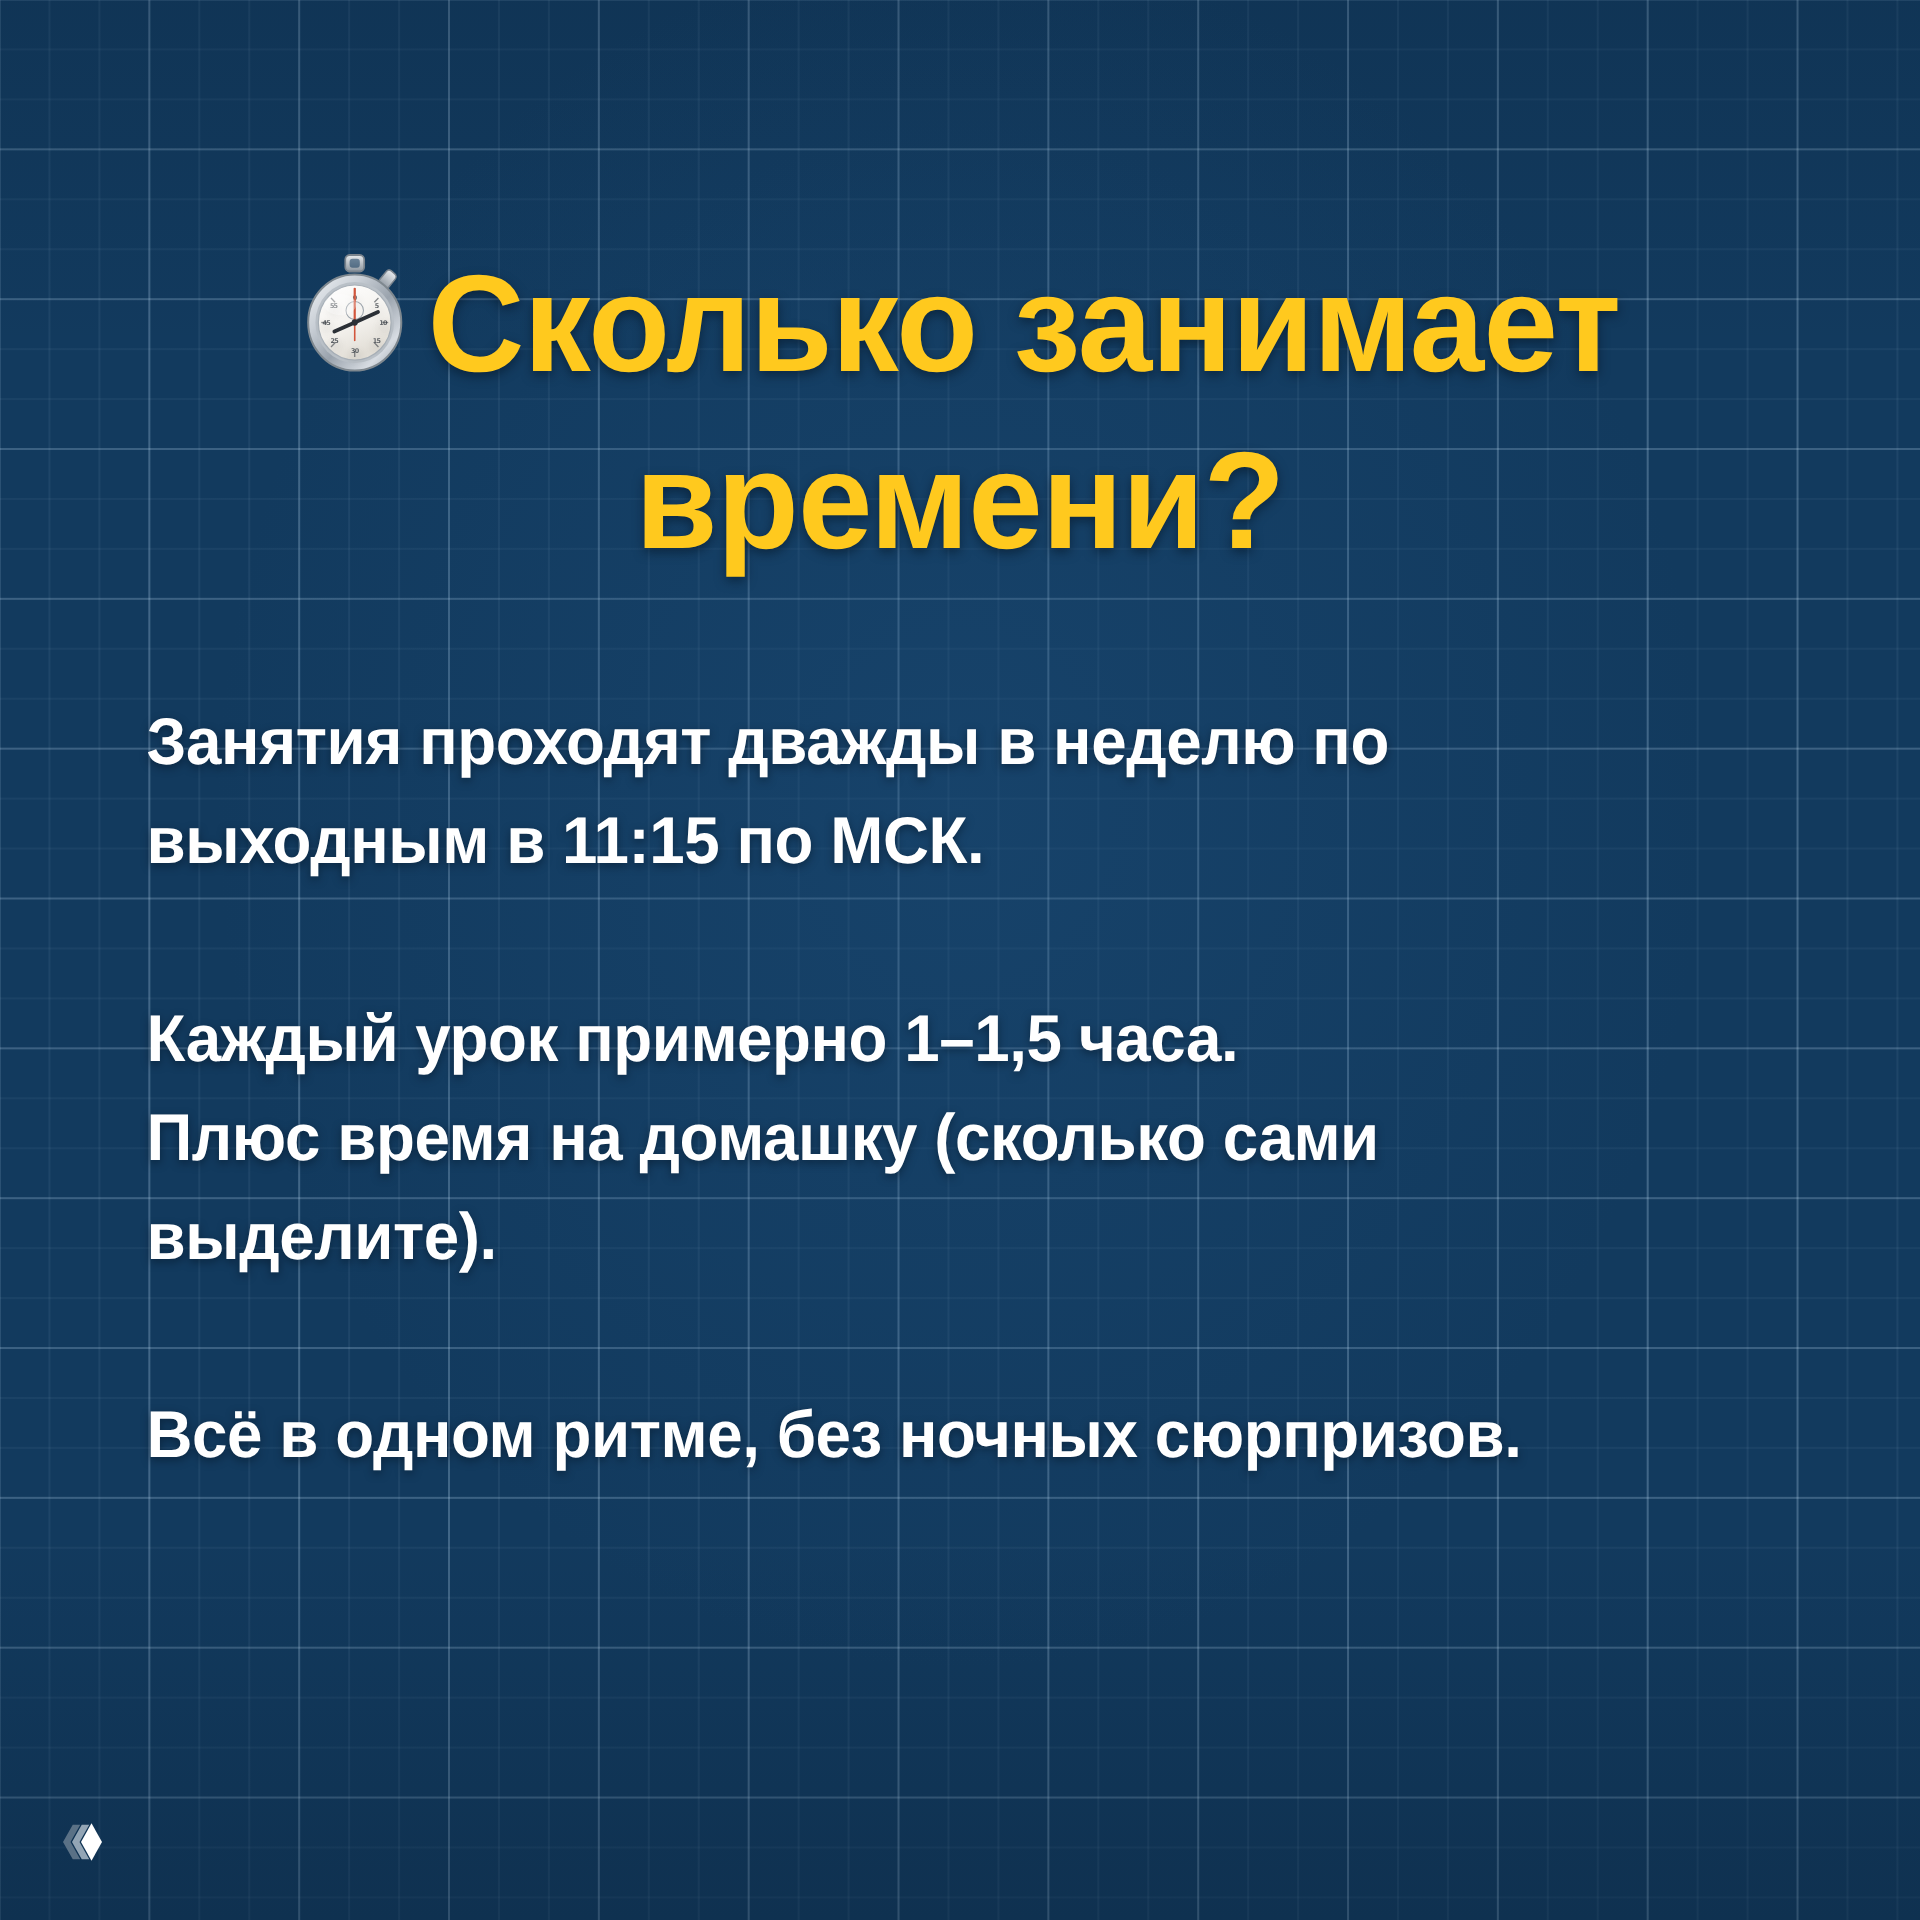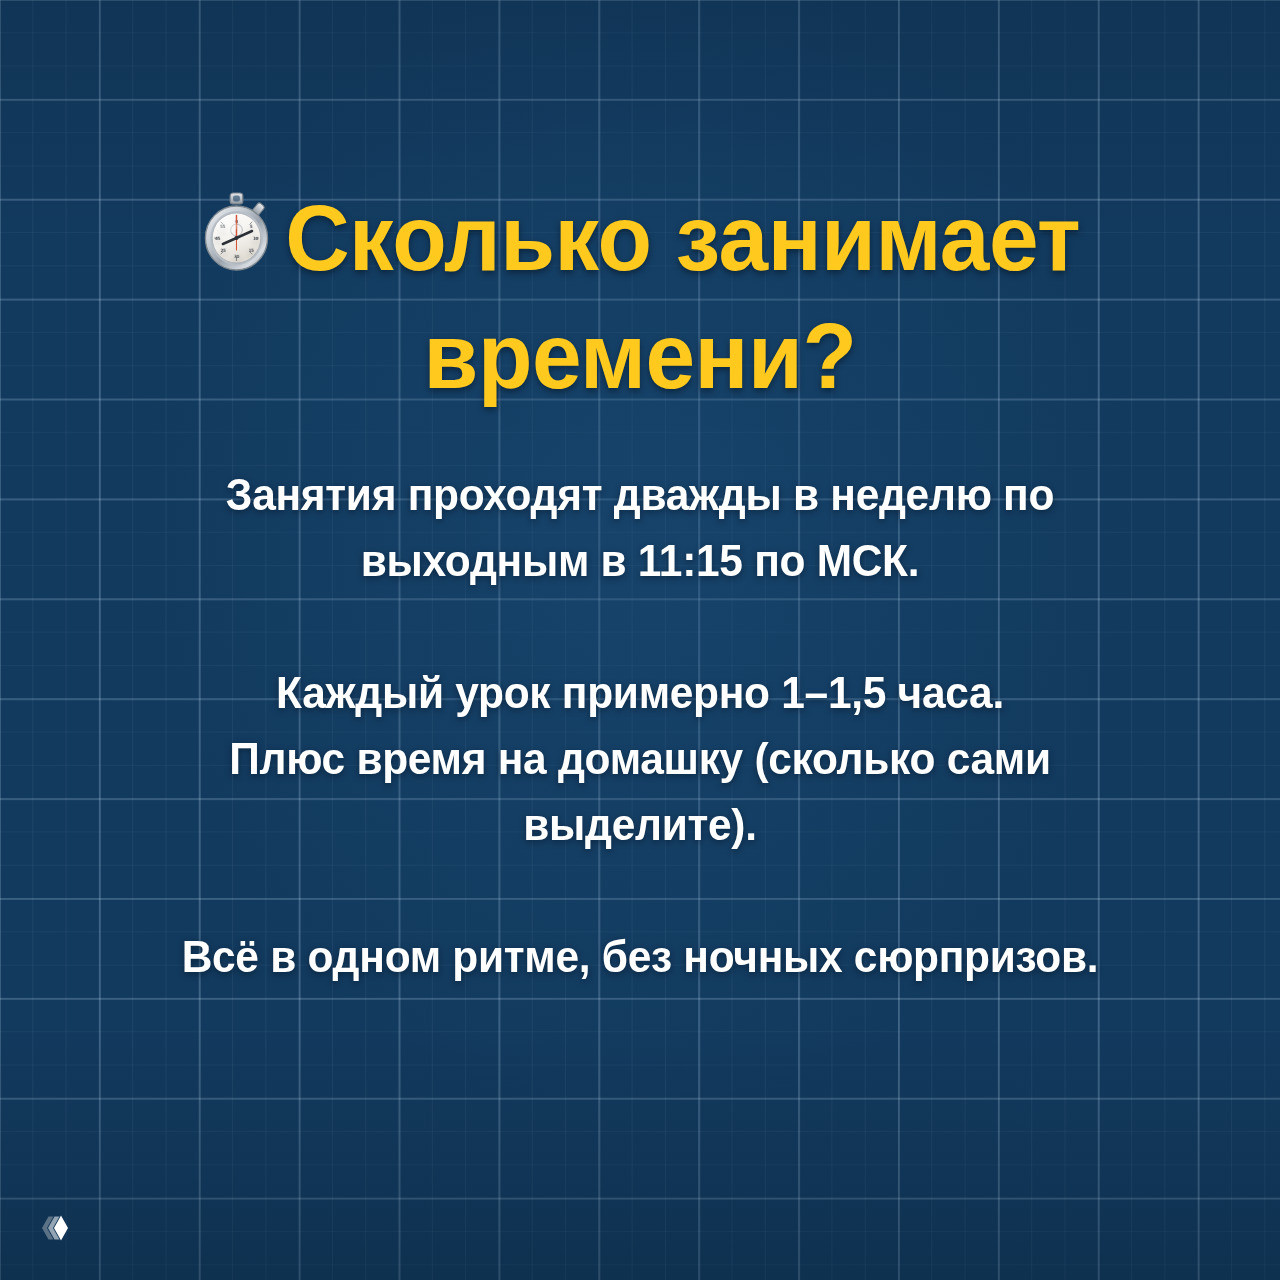--- a/index.html
+++ b/index.html
@@ -62,21 +62,20 @@
 
   
   .title-block {
     position: absolute;
     top: 158px;
     left: 0;
     width: 1280px;
     text-align: center;
     padding: 0 70px;
     box-sizing: border-box;
-    margin-top: 22px;
   }
   .title-text {
     display: block;
     margin: 0;
     color: #FFC91E;
     font-family: "Liberation Sans", sans-serif;
     font-weight: 700;
     font-size: 92px;
     line-height: 1.28;
     letter-spacing: -0.5px;
@@ -92,21 +91,21 @@
     height: 86px;
     margin-right: 12px;
   }
 
   
   .body-block {
     position: absolute;
     top: 462px;
     left: 0;
     width: 1280px;
-    text-align: center;
+    text-align: left;
     padding: 0 78px;
     box-sizing: border-box;
   }
   .body-para {
     margin: 0;
     color: #FFFFFF;
     font-family: "Liberation Sans", sans-serif;
     font-weight: 700;
     font-size: 44px;
     line-height: 66px;

